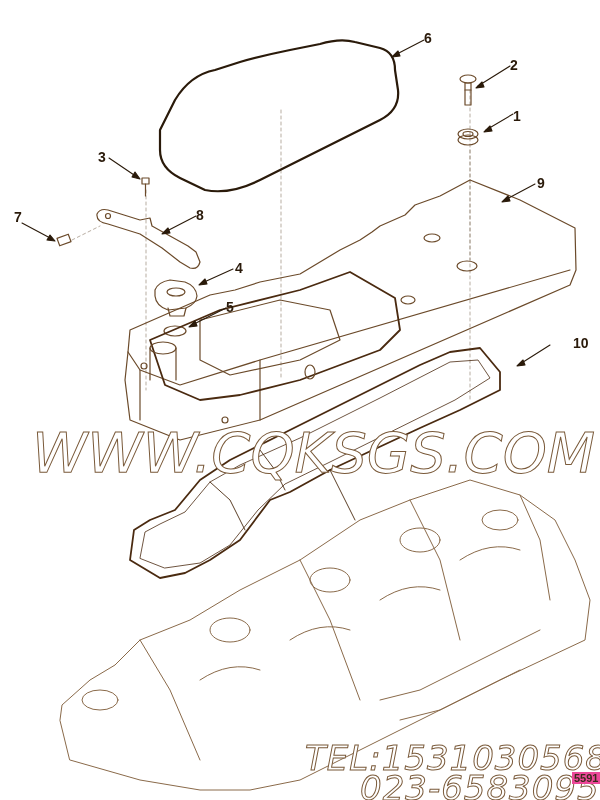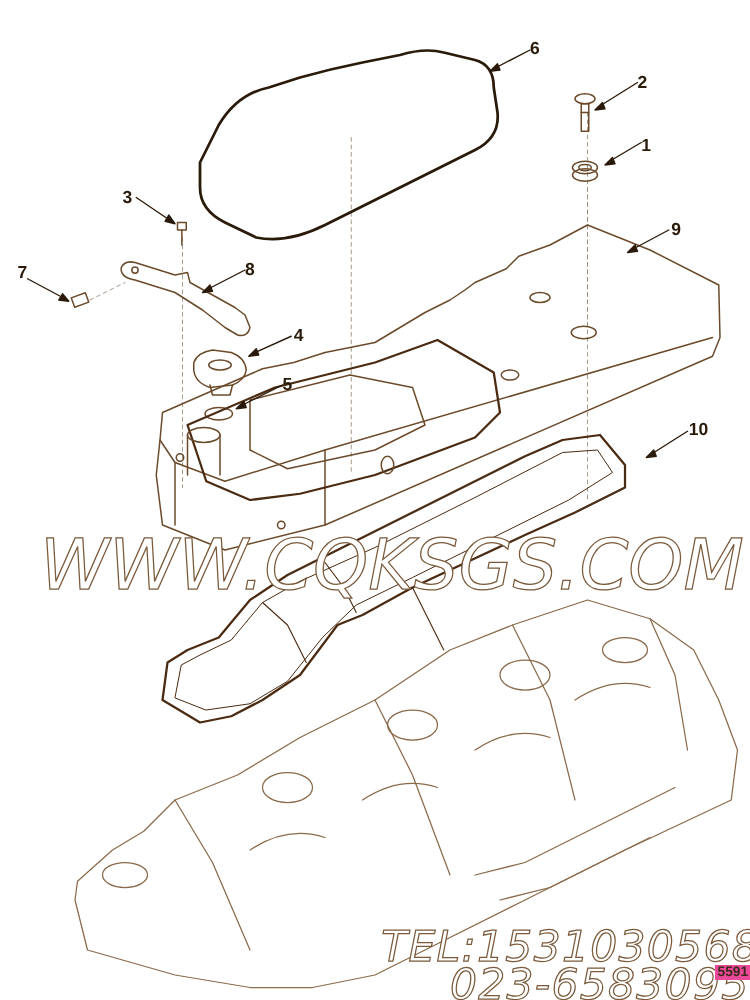--- a/index.html
+++ b/index.html
@@ -128,18 +128,18 @@
 
 <div class="label" style="left:513px;top:109px;">1</div>
 <div class="label" style="left:510px;top:58px;">2</div>
 <div class="label" style="left:98px;top:150px;">3</div>
 <div class="label" style="left:235px;top:261px;">4</div>
 <div class="label" style="left:226px;top:300px;">5</div>
 <div class="label" style="left:424px;top:31px;">6</div>
 <div class="label" style="left:14px;top:210px;">7</div>
 <div class="label" style="left:196px;top:208px;">8</div>
 <div class="label" style="left:537px;top:176px;">9</div>
-<div class="label" style="left:551px;top:336px;">10</div>
+<div class="label" style="left:573px;top:336px;">10</div>
 
 <div class="wm wm-url">WWW.CQKSGS.COM</div>
 <div class="wm wm-tel">TEL:15310305680</div>
 <div class="wm wm-phone">023-65830950</div>
 <div class="code">5591</div>
 
 </body></html>

